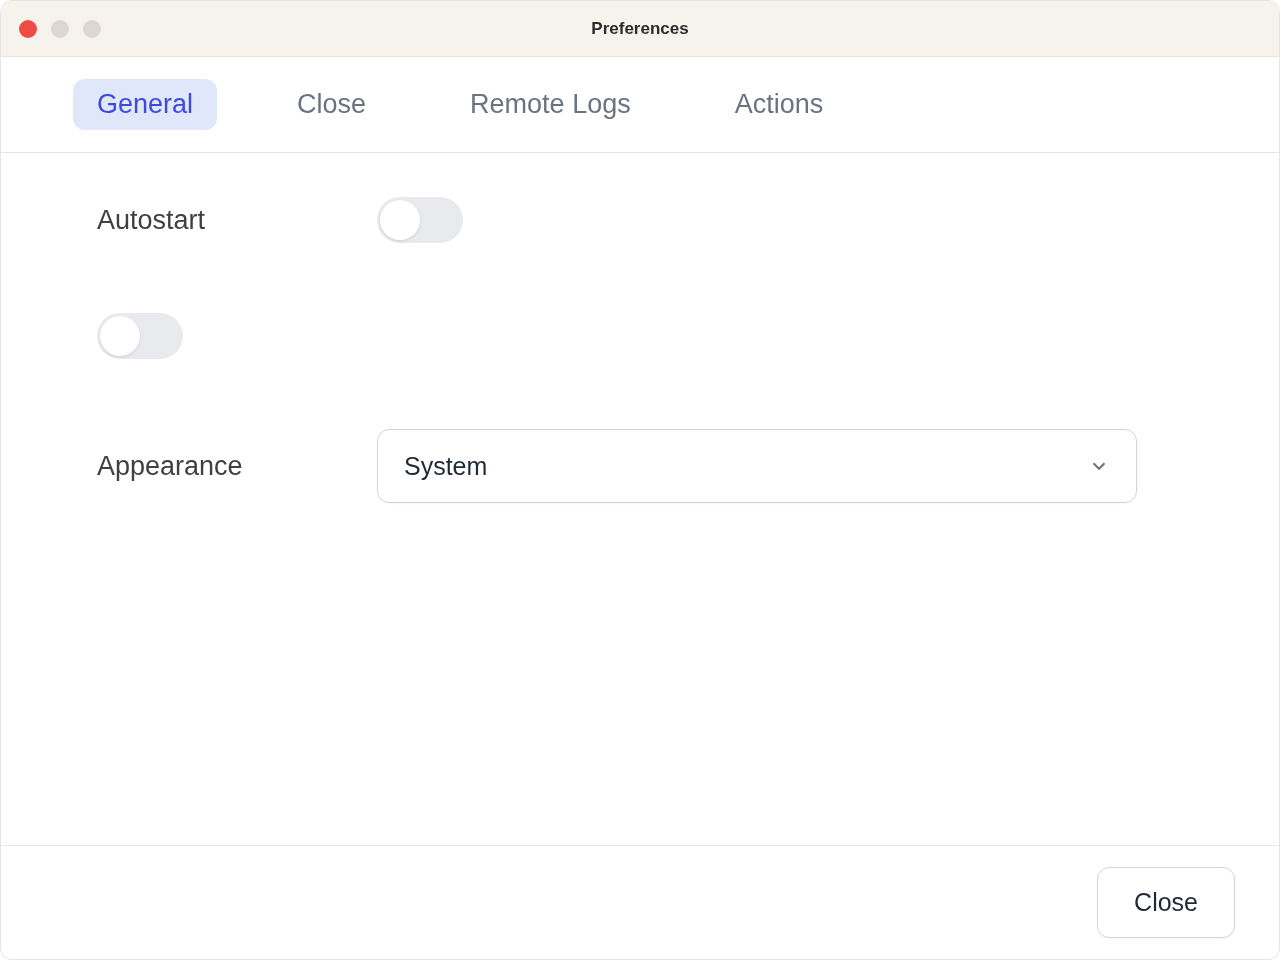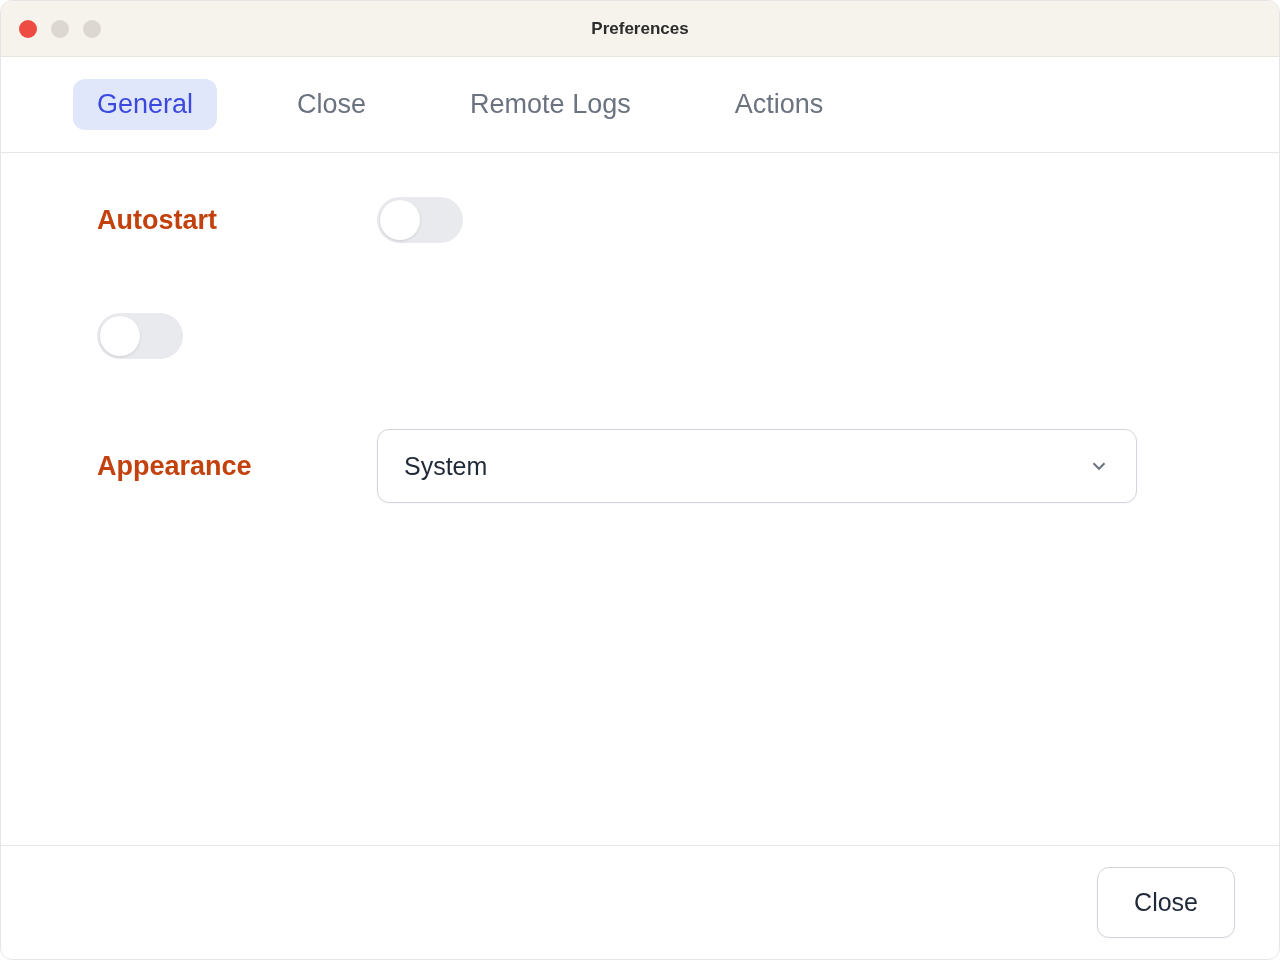--- a/index.html
+++ b/index.html
@@ -81,22 +81,22 @@
       display: flex;
       align-items: center;
       margin-bottom: 70px;
     }
     .row.select-row {
       margin-bottom: 46px;
     }
     .label {
       width: 280px;
       font-size: 27px;
-      font-weight: 700;
-      color: #c2410c;
+      font-weight: 400;
+      color: #404040;
     }
     .control-area {
       flex: 1;
     }
     .toggle {
       width: 86px;
       height: 46px;
       background: #e9eaed;
       border-radius: 40px;
       position: relative;

